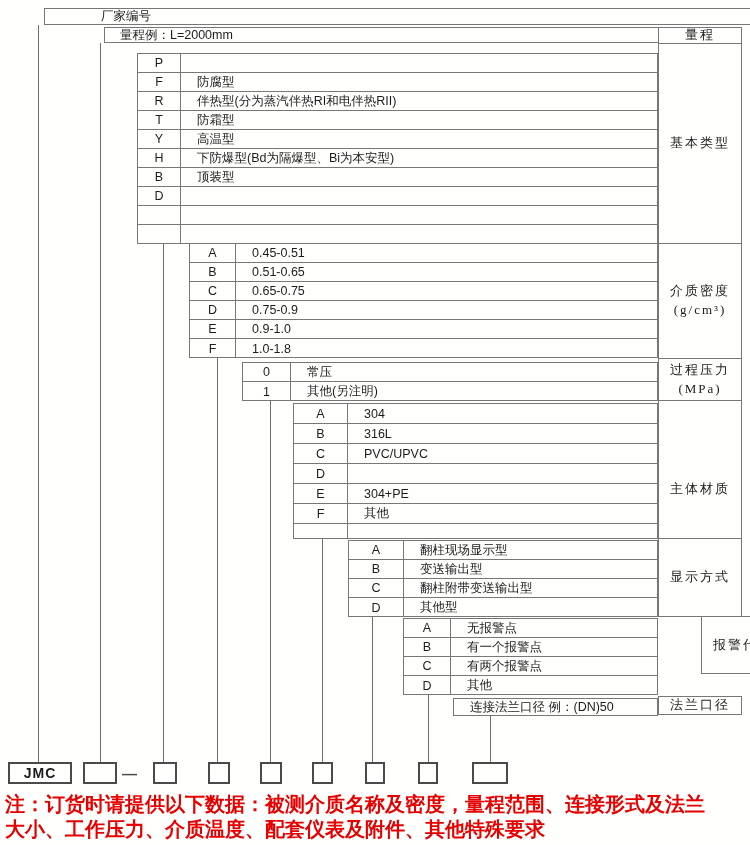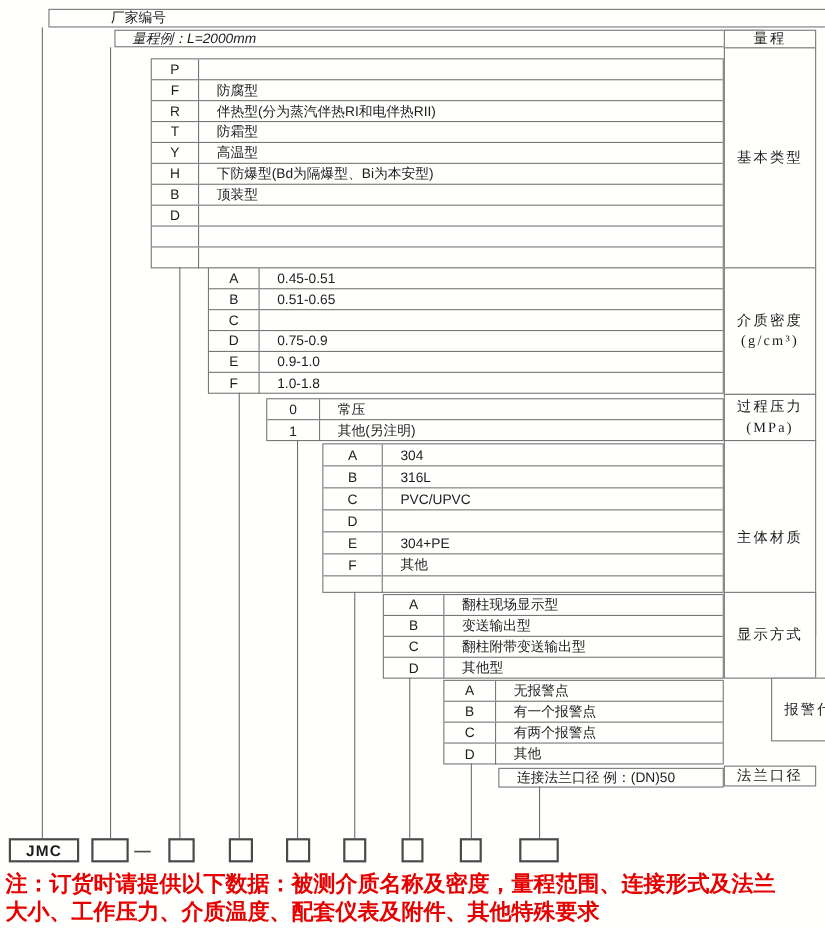--- a/index.html
+++ b/index.html
@@ -52,21 +52,21 @@
 </head>
 <body>
 
 <div class="canvas">
 
   <div class="bar abs" style="left:8px;top:8px;width:734px;height:17px;">
     <span style="padding-left:56px;">厂家编号</span>
   </div>
 
   <div class="bar abs" style="left:68px;top:27px;width:590px;height:16px;">
-    <span style="padding-left:15px;font-style:italic;">量程例：L=2000mm</span>
+    <span style="padding-left:15px;">量程例：L=2000mm</span>
   </div>
 
   <div id="side-labels">
       <div class="side-cell" style="top: 27px; height: 17px;">量程</div>
       <div class="side-cell" style="top: 43px; height: 201px;">基本类型</div>
       <div class="side-cell" style="top: 243px; height: 116px;">介质密度
 (g/cm³)</div>
       <div class="side-cell" style="top: 358px; height: 43px;">过程压力
 (MPa)</div>
       <div class="side-cell" style="top: 400px; height: 178px;">主体材质</div>
@@ -120,20 +120,21 @@
         <div class="trow" style="height: 19px;">
           <div class="code" style="width: 46px;">A</div>
           <div class="desc">0.45-0.51</div>
         </div>
         <div class="trow" style="height: 19px;">
           <div class="code" style="width: 46px;">B</div>
           <div class="desc">0.51-0.65</div>
         </div>
         <div class="trow" style="height: 19px;">
           <div class="code" style="width: 46px;">C</div>
+          <div class="desc">0.65-0.75</div>
         </div>
         <div class="trow" style="height: 19px;">
           <div class="code" style="width: 46px;">D</div>
           <div class="desc">0.75-0.9</div>
         </div>
         <div class="trow" style="height: 19px;">
           <div class="code" style="width: 46px;">E</div>
           <div class="desc">0.9-1.0</div>
         </div>
         <div class="trow" style="height: 19px;">

